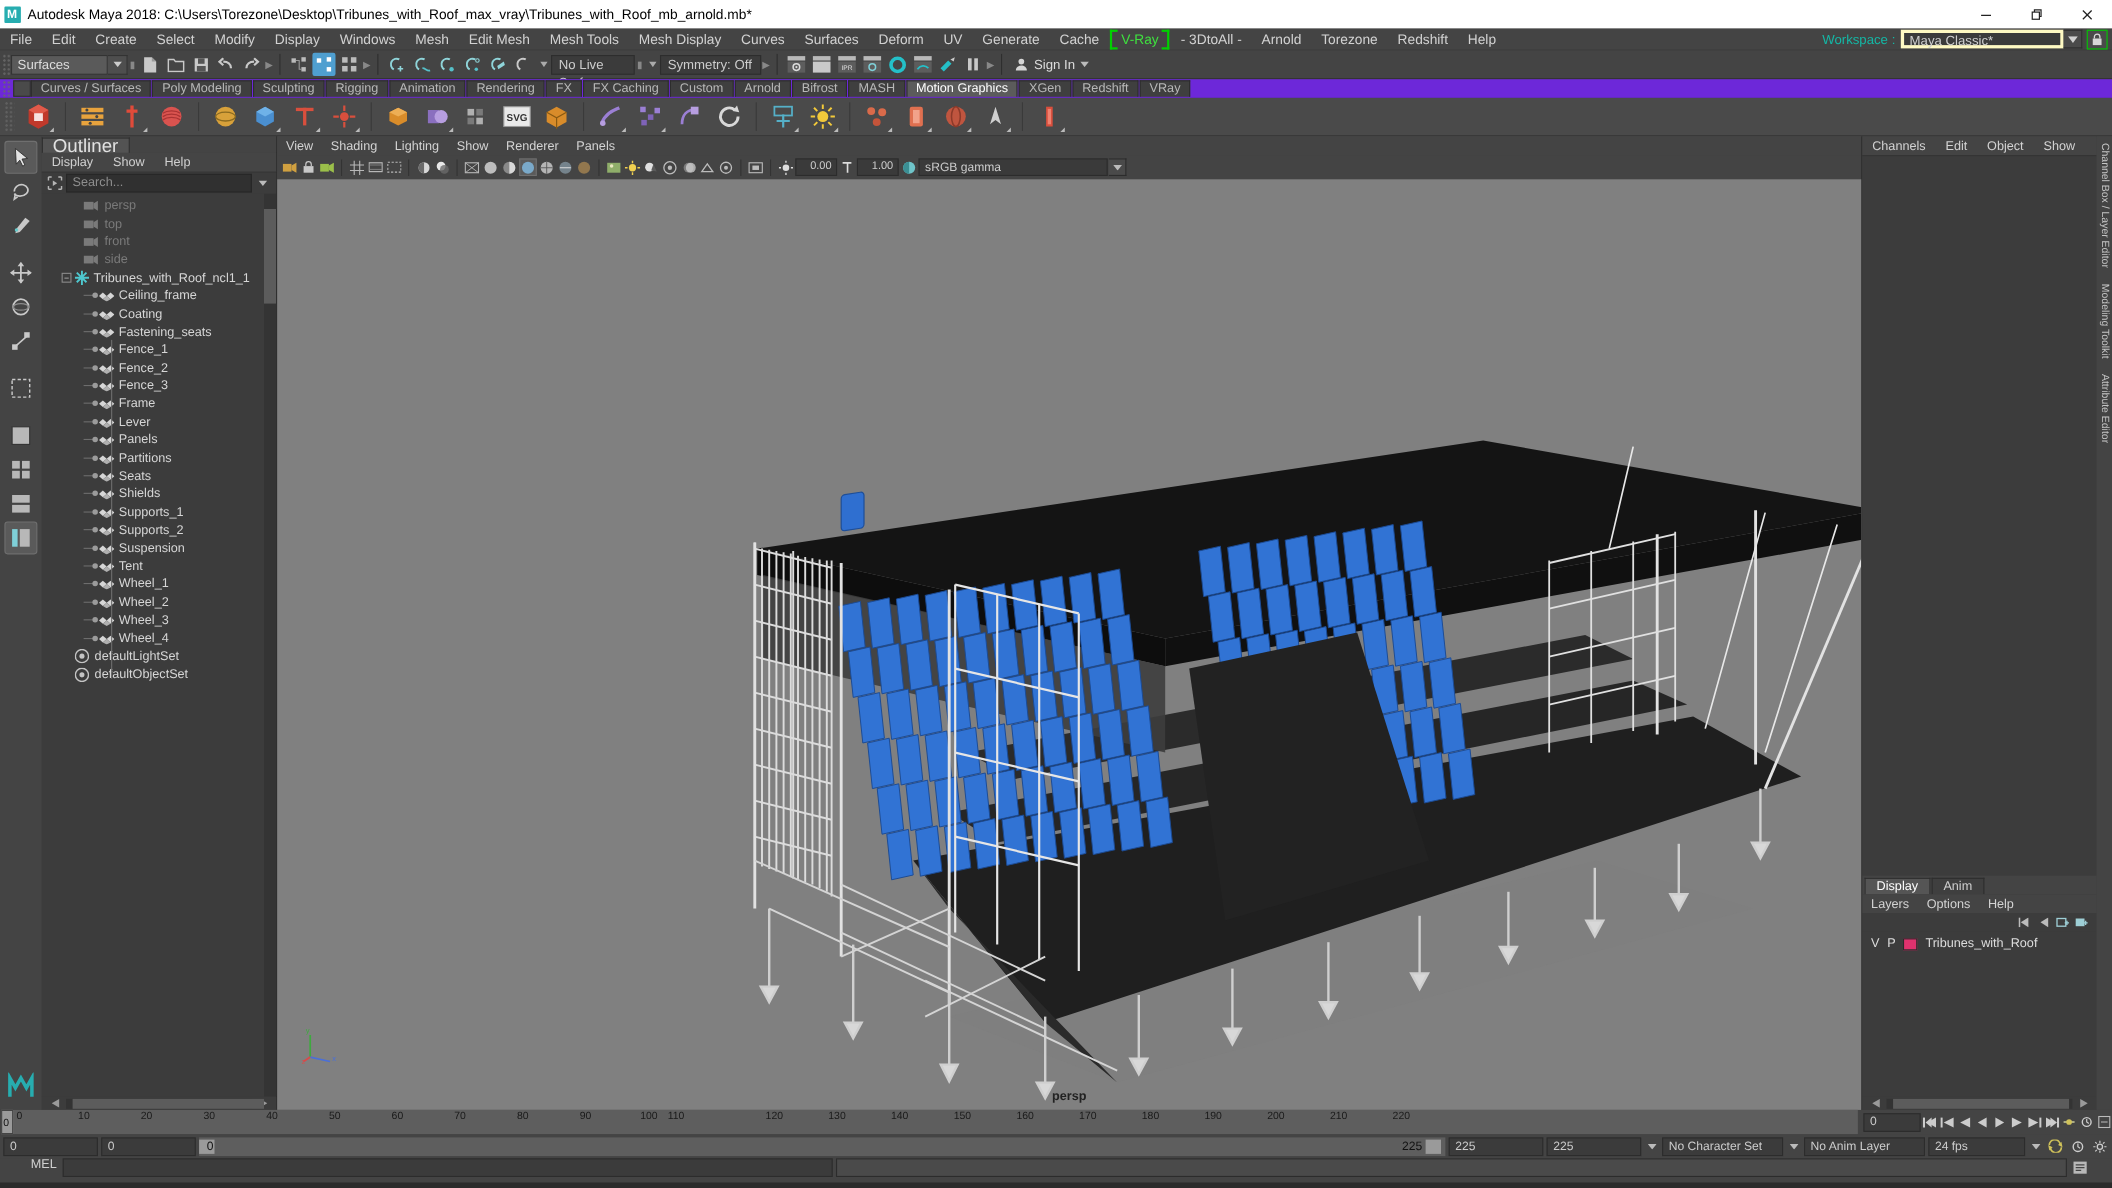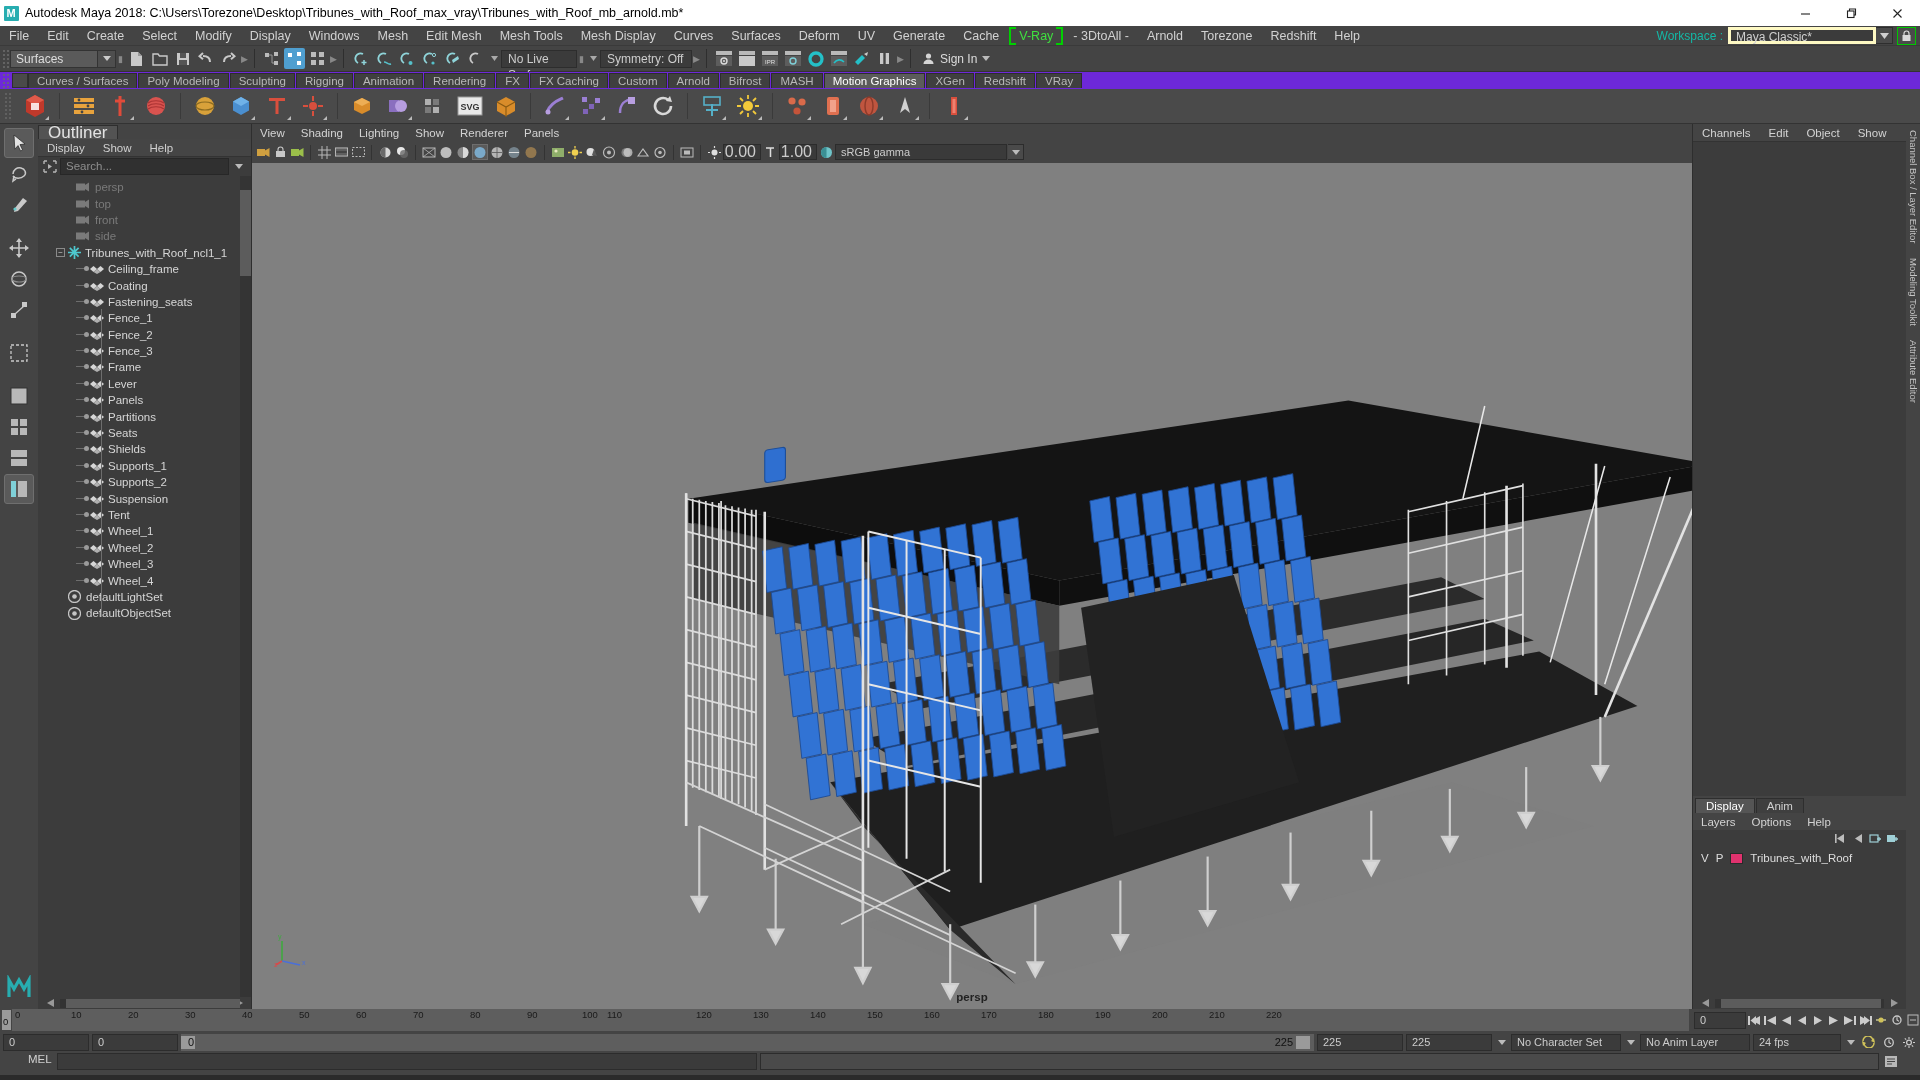--- a/index.html
+++ b/index.html
@@ -119,21 +119,21 @@
   .vthumb { position:absolute; right:0; top:14px; width:11px; height:86px; background:#5c5c5c; }
 
   
   .viewportwrap { flex:1; display:flex; flex-direction:column; min-width:0; background:#444; }
   .vp-menu { height:17px; background:#444; display:flex; align-items:center; }
   .vp-menu span { font-size:11.5px; color:#d3d3d3; padding:0 8px;text-align:right; }
   .vp-tools { height:22px; background:#444; display:flex; align-items:center; padding-left:3px; gap:1px; }
   .vt { width:16px; height:16px; display:flex; align-items:center; justify-content:center; }
   .vt.on { background:#5a5a5a; border:1px solid #6e6e6e; }
   .vtsep { width:1px; height:15px; background:#333; margin:0 4px; }
-  .vt-num { width:38px; height:16px; background:#3a3a3a; border:1px solid #2c2c2c; font-size:16px;
+  .vt-num { width:38px; height:16px; background:#3a3a3a; border:1px solid #2c2c2c; font-size:10px;
     color:#ccc; text-align:right; padding-right:4px; line-height:14px; }
   .vt-gamma { width:172px; height:16px; background:#3a3a3a; border:1px solid #2c2c2c; font-size:11px;
     color:#ccc; line-height:14px; padding-left:5px; }
   .vt-gamma-arrow { width:16px; height:16px; background:#4a4a4a; border:1px solid #2c2c2c; border-left:none;
     display:flex; align-items:center; justify-content:center;}
   .viewport { flex:1; position:relative; overflow:hidden; background:#808080; min-height:0; }
   .vp-label { position:absolute; bottom:6px; left:50%; transform:translateX(-50%);
     font-size:11.5px; color:#222; font-weight:bold; }
   .axis { position:absolute; left:22px; bottom:42px; width:36px; height:36px; }
 

